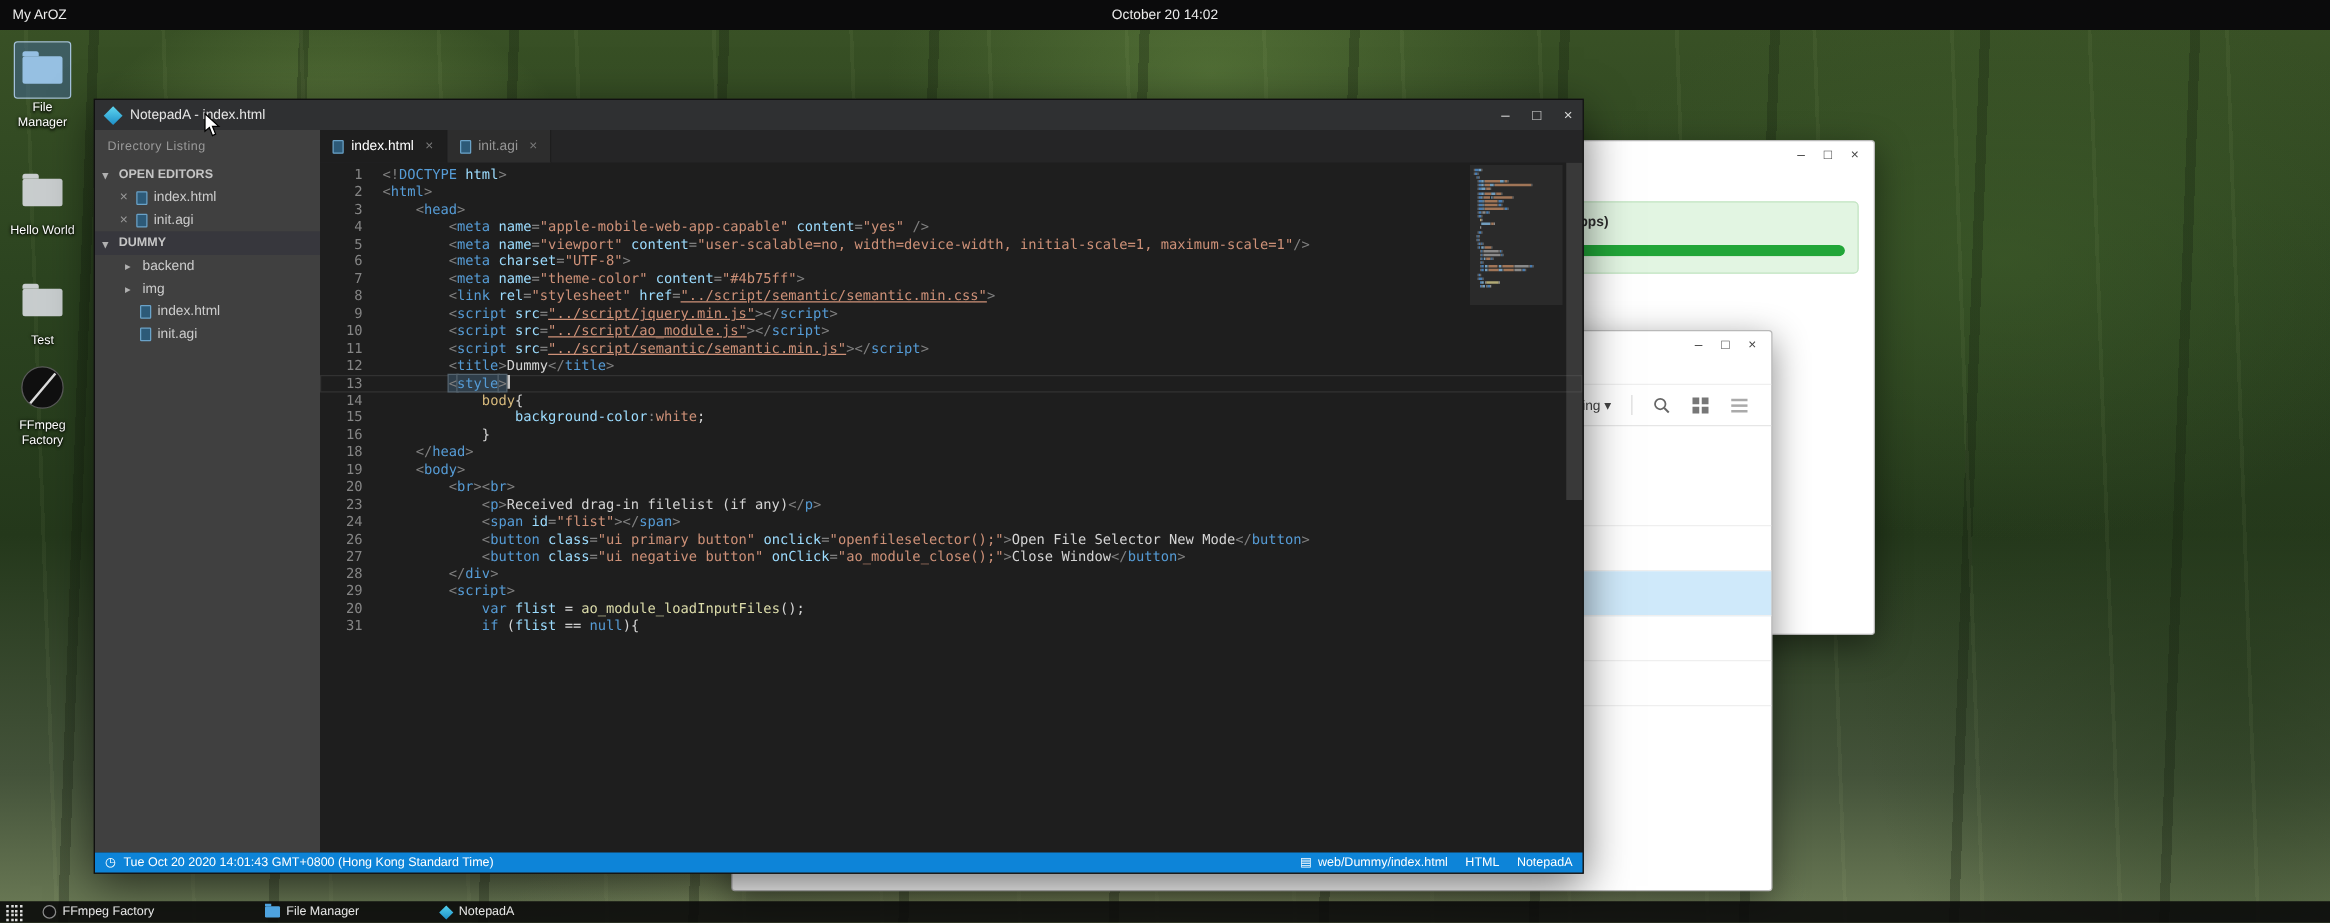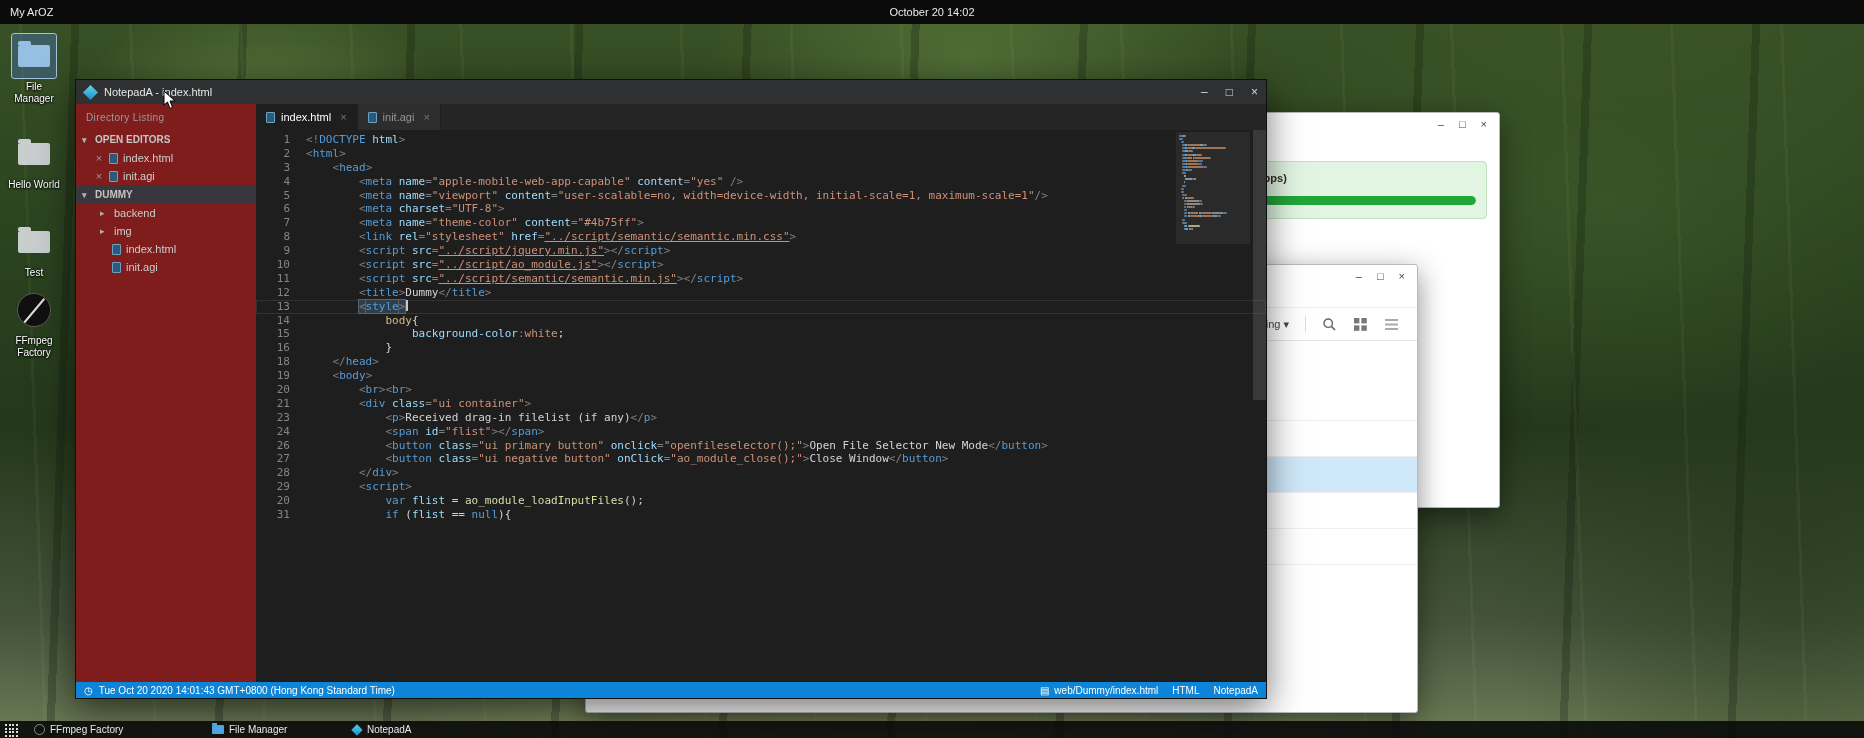--- a/index.html
+++ b/index.html
@@ -59,21 +59,21 @@
   
   .notepad{position:absolute;left:75px;top:79px;width:1192px;height:620px;z-index:10;display:flex;flex-direction:column;box-shadow:0 10px 34px rgba(0,0,0,.55);background:#1e1e1e;border:1px solid #101010;}
   .np-titlebar{height:24px;background:#2f3032;display:flex;align-items:center;padding:0 8px;color:#e6e6e6;font-size:11px;gap:7px;flex:none;}
   .np-logo{width:13px;height:13px;background:linear-gradient(135deg,#5fd6f0,#1d8fc8);transform:rotate(45deg) scale(.82);flex:none;}
   .np-controls{margin-left:auto;display:flex;gap:18px;color:#d8d8d8;font-size:12px;}
   .np-controls span{cursor:pointer;}
   .np-menubar{height:22px;background:#333436;display:flex;align-items:center;color:#dcdcdc;font-size:11.5px;flex:none;}
   .menu-item{padding:2px 9px;cursor:pointer;border-radius:2px;}
   .np-main{flex:1;display:flex;min-height:0;}
 
-  .np-sidebar{width:180px;background:#7f1d1d;color:#ccc;font-size:11px;overflow:hidden;flex:none;}
+  .np-sidebar{width:180px;background:#404040;color:#ccc;font-size:11px;overflow:hidden;flex:none;}
   .sb-header{color:#9a9a9a;font-size:10px;padding:8px 10px 7px;letter-spacing:.4px;}
   .sb-sec-h{font-size:10px;font-weight:bold;color:#c5c5c5;padding:3px 6px;display:flex;align-items:center;gap:4px;cursor:pointer;height:19px;}
   .sb-sec-h.dummy{background:#37373d;}
   .chev{font-size:9px;color:#b0b0b0;width:9px;display:inline-block;}
   .sb-item{height:18px;display:flex;align-items:center;gap:5px;padding-left:18px;cursor:pointer;color:#ccc;white-space:nowrap;}
   .close-x{color:#9a9a9a;font-size:11px;width:10px;text-align:center;cursor:pointer;}
   .ficon{width:9px;height:11px;background:#2d5a78;border:1px solid #6aa2c8;border-radius:1px;display:inline-block;flex:none;}
   .sb-item.tree{padding-left:24px;}
   .sb-item.tree.file{padding-left:36px;}
 
@@ -287,21 +287,20 @@
             <div class="cl"><span class="lnum">10</span><span class="ltxt"><span class="tk-pln">        </span><span class="tk-p">&lt;</span><span class="tk-tag">script</span><span class="tk-pln"> </span><span class="tk-attr">src</span><span class="tk-p">=</span><span class="tk-lnk">"../script/ao_module.js"</span><span class="tk-p">&gt;&lt;/</span><span class="tk-tag">script</span><span class="tk-p">&gt;</span></span></div>
             <div class="cl"><span class="lnum">11</span><span class="ltxt"><span class="tk-pln">        </span><span class="tk-p">&lt;</span><span class="tk-tag">script</span><span class="tk-pln"> </span><span class="tk-attr">src</span><span class="tk-p">=</span><span class="tk-lnk">"../script/semantic/semantic.min.js"</span><span class="tk-p">&gt;&lt;/</span><span class="tk-tag">script</span><span class="tk-p">&gt;</span></span></div>
             <div class="cl"><span class="lnum">12</span><span class="ltxt"><span class="tk-pln">        </span><span class="tk-p">&lt;</span><span class="tk-tag">title</span><span class="tk-p">&gt;</span><span class="tk-txt">Dummy</span><span class="tk-p">&lt;/</span><span class="tk-tag">title</span><span class="tk-p">&gt;</span></span></div>
             <div class="cl cur"><span class="lnum">13</span><span class="ltxt"><span class="tk-pln">        </span><span class="tk-p m">&lt;</span><span class="tk-tag m">style</span><span class="tk-p m">&gt;</span><span class="caret"></span></span></div>
             <div class="cl"><span class="lnum">14</span><span class="ltxt"><span class="tk-pln">            </span><span class="tk-sel">body</span><span class="tk-pln">{</span></span></div>
             <div class="cl"><span class="lnum">15</span><span class="ltxt"><span class="tk-pln">                </span><span class="tk-prop">background-color</span><span class="tk-p">:</span><span class="tk-val">white</span><span class="tk-pln">;</span></span></div>
             <div class="cl"><span class="lnum">16</span><span class="ltxt"><span class="tk-pln">            }</span></span></div>
             <div class="cl"><span class="lnum">18</span><span class="ltxt"><span class="tk-pln">    </span><span class="tk-p">&lt;/</span><span class="tk-tag">head</span><span class="tk-p">&gt;</span></span></div>
             <div class="cl"><span class="lnum">19</span><span class="ltxt"><span class="tk-pln">    </span><span class="tk-p">&lt;</span><span class="tk-tag">body</span><span class="tk-p">&gt;</span></span></div>
             <div class="cl"><span class="lnum">20</span><span class="ltxt"><span class="tk-pln">        </span><span class="tk-p">&lt;</span><span class="tk-tag">br</span><span class="tk-p">&gt;&lt;</span><span class="tk-tag">br</span><span class="tk-p">&gt;</span></span></div>
-            <div class="cl"><span class="lnum">21</span><span class="ltxt"><span class="tk-pln">        </span><span class="tk-p">&lt;</span><span class="tk-tag">div</span><span class="tk-pln"> </span><span class="tk-attr">class</span><span class="tk-p">=</span><span class="tk-str">"ui container"</span><span class="tk-p">&gt;</span></span></div>
             <div class="cl"><span class="lnum">23</span><span class="ltxt"><span class="tk-pln">            </span><span class="tk-p">&lt;</span><span class="tk-tag">p</span><span class="tk-p">&gt;</span><span class="tk-txt">Received drag-in filelist (if any)</span><span class="tk-p">&lt;/</span><span class="tk-tag">p</span><span class="tk-p">&gt;</span></span></div>
             <div class="cl"><span class="lnum">24</span><span class="ltxt"><span class="tk-pln">            </span><span class="tk-p">&lt;</span><span class="tk-tag">span</span><span class="tk-pln"> </span><span class="tk-attr">id</span><span class="tk-p">=</span><span class="tk-str">"flist"</span><span class="tk-p">&gt;&lt;/</span><span class="tk-tag">span</span><span class="tk-p">&gt;</span></span></div>
             <div class="cl"><span class="lnum">26</span><span class="ltxt"><span class="tk-pln">            </span><span class="tk-p">&lt;</span><span class="tk-tag">button</span><span class="tk-pln"> </span><span class="tk-attr">class</span><span class="tk-p">=</span><span class="tk-str">"ui primary button"</span><span class="tk-pln"> </span><span class="tk-attr">onclick</span><span class="tk-p">=</span><span class="tk-str">"openfileselector();"</span><span class="tk-p">&gt;</span><span class="tk-txt">Open File Selector New Mode</span><span class="tk-p">&lt;/</span><span class="tk-tag">button</span><span class="tk-p">&gt;</span></span></div>
             <div class="cl"><span class="lnum">27</span><span class="ltxt"><span class="tk-pln">            </span><span class="tk-p">&lt;</span><span class="tk-tag">button</span><span class="tk-pln"> </span><span class="tk-attr">class</span><span class="tk-p">=</span><span class="tk-str">"ui negative button"</span><span class="tk-pln"> </span><span class="tk-attr">onClick</span><span class="tk-p">=</span><span class="tk-str">"ao_module_close();"</span><span class="tk-p">&gt;</span><span class="tk-txt">Close Window</span><span class="tk-p">&lt;/</span><span class="tk-tag">button</span><span class="tk-p">&gt;</span></span></div>
             <div class="cl"><span class="lnum">28</span><span class="ltxt"><span class="tk-pln">        </span><span class="tk-p">&lt;/</span><span class="tk-tag">div</span><span class="tk-p">&gt;</span></span></div>
             <div class="cl"><span class="lnum">29</span><span class="ltxt"><span class="tk-pln">        </span><span class="tk-p">&lt;</span><span class="tk-tag">script</span><span class="tk-p">&gt;</span></span></div>
             <div class="cl"><span class="lnum">20</span><span class="ltxt"><span class="tk-pln">            </span><span class="tk-kw">var</span><span class="tk-pln"> </span><span class="tk-vr">flist</span><span class="tk-pln"> </span><span class="tk-op">=</span><span class="tk-pln"> </span><span class="tk-fn">ao_module_loadInputFiles</span><span class="tk-pln">();</span></span></div>
             <div class="cl"><span class="lnum">31</span><span class="ltxt"><span class="tk-pln">            </span><span class="tk-kw">if</span><span class="tk-pln"> (</span><span class="tk-vr">flist</span><span class="tk-pln"> </span><span class="tk-op">==</span><span class="tk-pln"> </span><span class="tk-kw">null</span><span class="tk-pln">){</span></span></div>
           </div>
         <div class="minimap" id="minimap">

